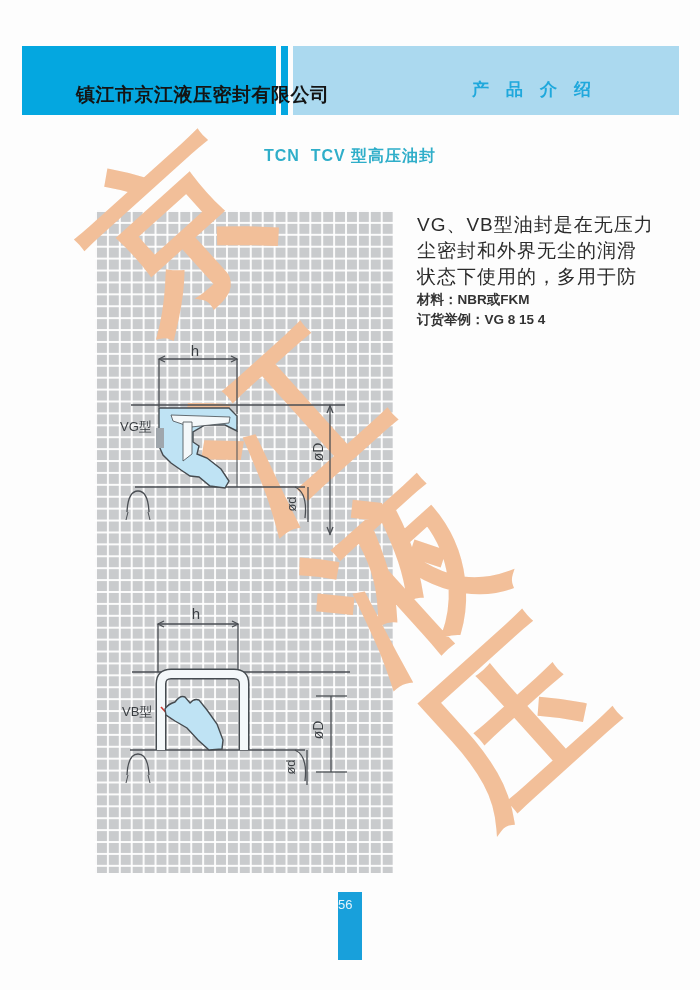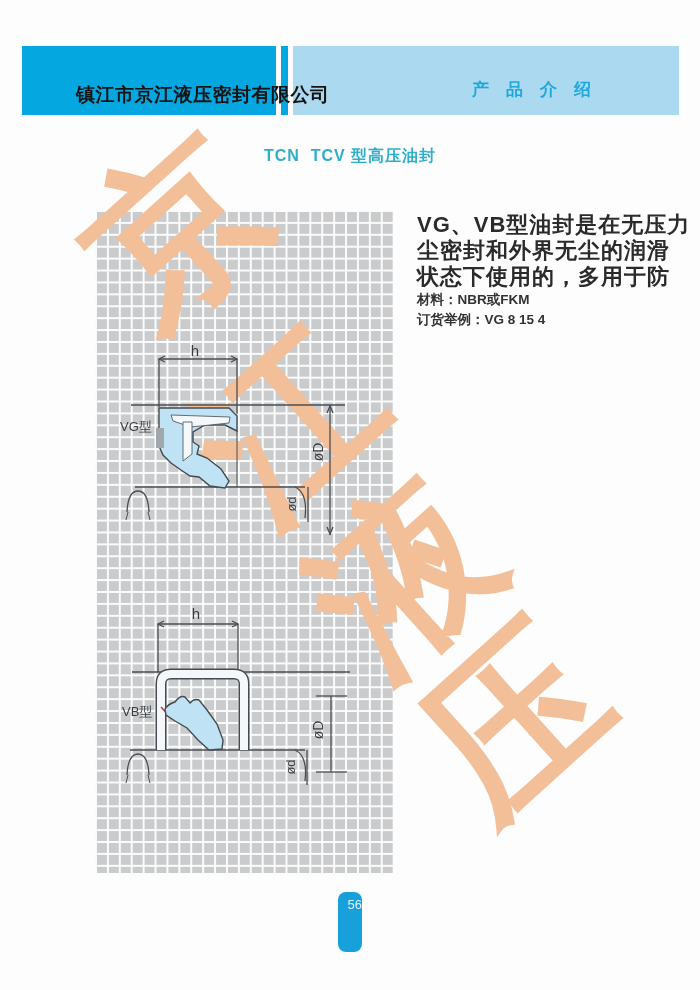--- a/index.html
+++ b/index.html
@@ -44,26 +44,26 @@
   .wm.c0{left:77px;top:130px;}
   .wm.c1{left:190px;top:325px;}
   .wm.c2{left:305px;top:477px;}
   .wm.c3{left:415px;top:622px;}
   
   .diagram{position:absolute;z-index:3;}
   .diagram.vg{left:95px;top:330px;}
   .diagram.vb{left:95px;top:600px;}
   
   .description{position:absolute;left:417px;top:212px;width:262px;z-index:4;color:#2b2b2b;}
-  .description .line{font-size:22px;line-height:26px;font-weight:700;letter-spacing:1px;white-space:nowrap;}
+  .description .line{font-size:19px;line-height:26px;font-weight:400;letter-spacing:1px;white-space:nowrap;}
   .meta{font-size:13.5px;font-weight:bold;line-height:20px;color:#333;white-space:nowrap;}
   
   .page-badge{
-    position:absolute;left:338px;top:892px;width:24px;height:60px;z-index:5;
-    background:#18a0db;text-align:right;border-radius:8px;
+    position:absolute;left:338px;top:892px;width:24px;height:68px;z-index:5;
+    background:#18a0db;text-align:left;
   }
   .page-badge span{display:block;padding-top:5px;font-size:13px;color:#e4f3fb;}
   
   .dwg-label{font-family:"Liberation Sans",sans-serif;}
 </style>
 </head>
 <body>
 
 <div class="page">
 

